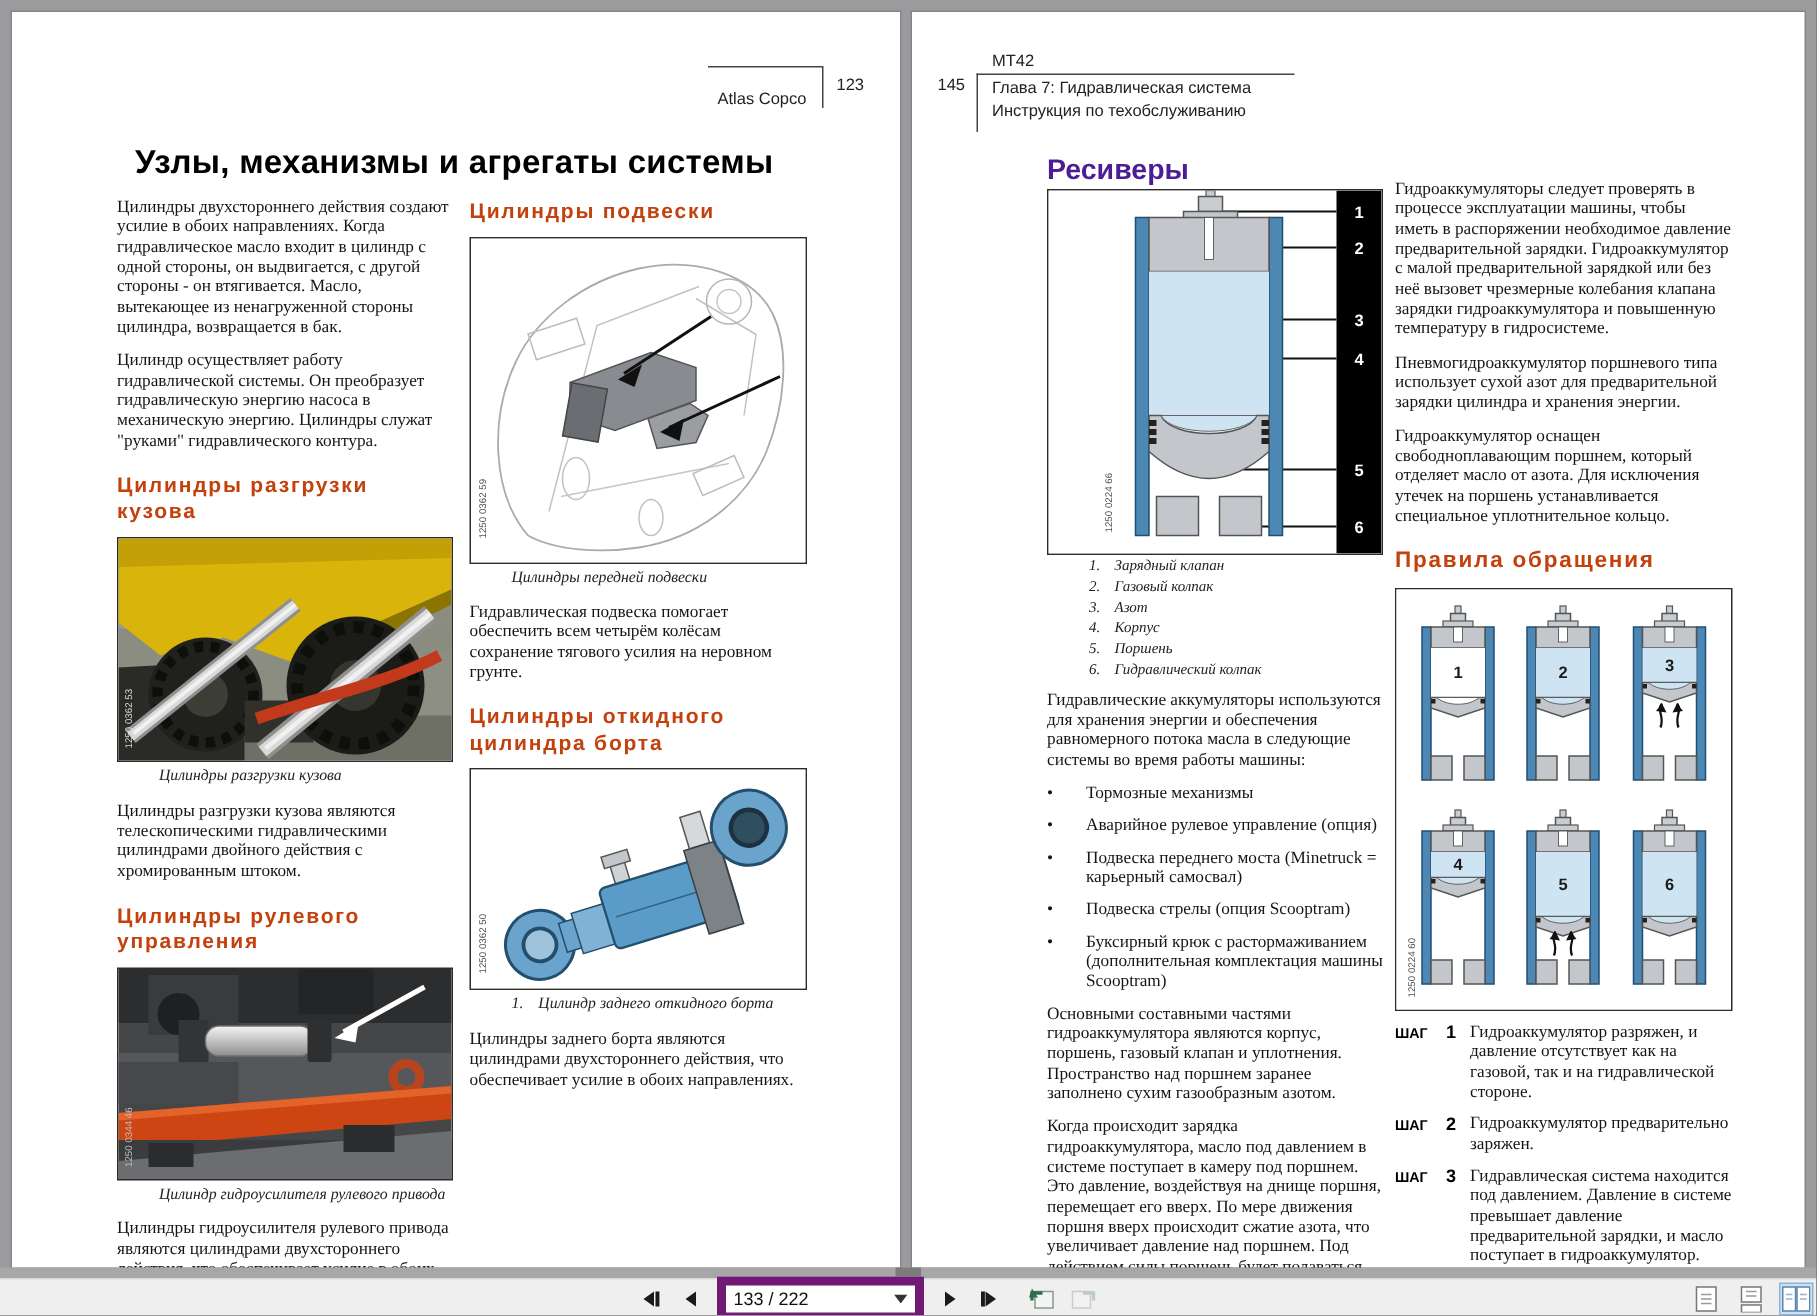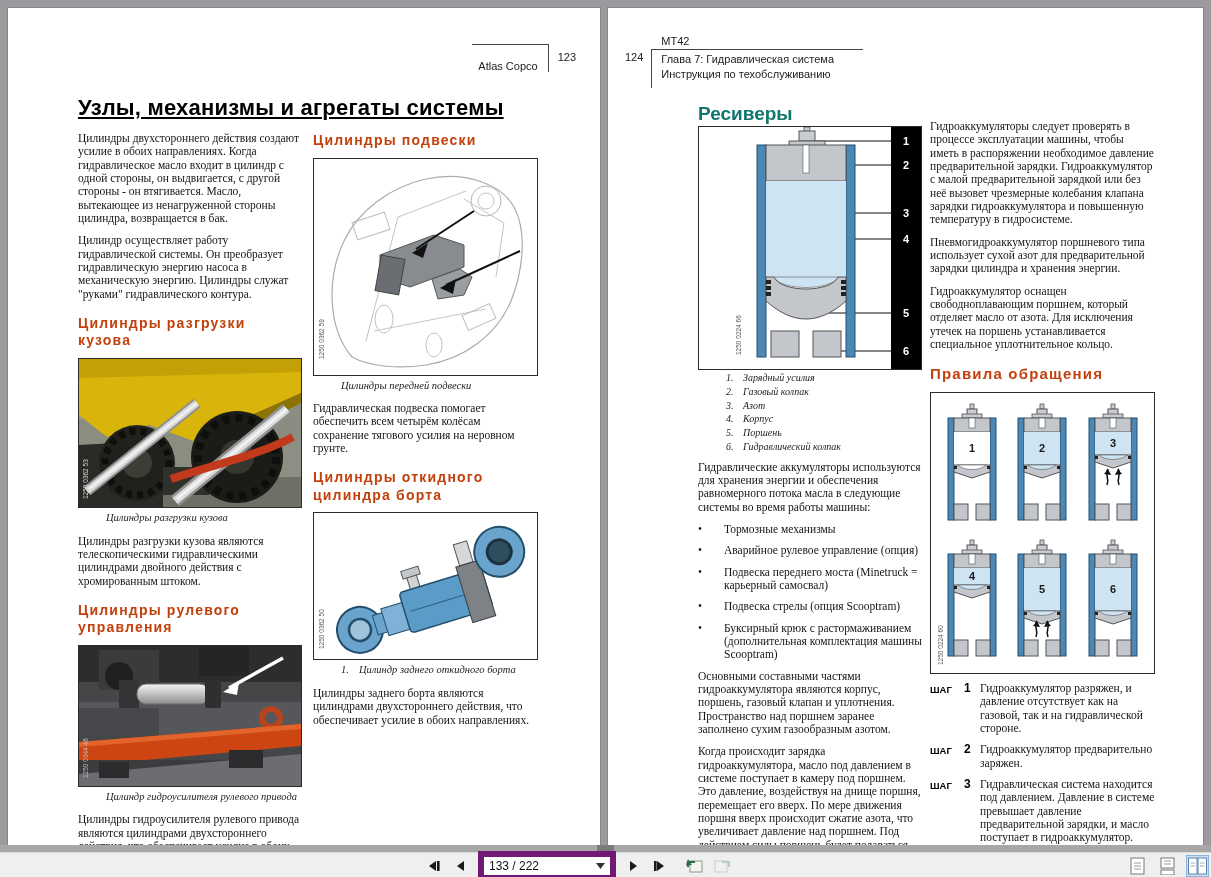--- a/index.html
+++ b/index.html
@@ -3,22 +3,22 @@
 <meta charset="utf-8">
 <style>
   html,body{margin:0;padding:0;background:#6f6f71;}
   #screen{position:relative;width:1211px;height:877px;background:#9b9b9d;overflow:hidden;
           font-family:"Liberation Sans",sans-serif;}
   .page{position:absolute;top:8px;height:837px;background:#ffffff;box-shadow:0 0 0 1px #85858a;}
   #page-left{left:8px;width:592px;}
   #page-right{left:608px;width:595px;}
 
   
-  .h-main{font:700 22px/1.1 "Liberation Sans",sans-serif;color:#000;margin:0 0 14px 0;letter-spacing:.2px;text-decoration:underline;}
-  .h-section{font:700 18px/1.1 "Liberation Sans",sans-serif;color:#0f766e;margin:0 3px 9px 0;}
+  .h-main{font:700 22px/1.1 "Liberation Sans",sans-serif;color:#000;margin:0 0 14px 12px;letter-spacing:.2px;}
+  .h-section{font:700 18px/1.1 "Liberation Sans",sans-serif;color:#4c1d95;margin:0 3px 9px 0;}
   .h-sub{font:700 14px/1.25 "Liberation Sans",sans-serif;color:#c2410c;letter-spacing:1.2px;margin:14px 0 8px 0;}
   .h-sub:first-child{margin-top:0;}
   .body-text{font:11.5px/1.16 "Liberation Serif",serif;color:#151515;margin:0 0 9px 0;}
   .caption{font:italic 10.5px/1.2 "Liberation Serif",serif;color:#222;margin:4px 0 10px 0;padding-left:28px;}
   .caption .capnum{margin-right:10px;}
   .col{position:absolute;}
 
   
   .lp-head{position:absolute;top:36px;right:24px;display:flex;align-items:stretch;}
   .lp-brand{border-top:1px solid #444;padding:15px 10px 0 6px;font-size:11px;color:#222;}
@@ -201,21 +201,21 @@
           <text transform="rotate(-90 10 136)" x="10" y="136" font-size="6.5" fill="#555" font-family="Liberation Sans, sans-serif">1250 0362 50</text>
         </svg>
       </div>
       <div class="caption"><span class="capnum">1.</span><span>Цилиндр заднего откидного борта</span></div>
       <p class="body-text">Цилиндры заднего борта являются цилиндрами двухстороннего действия, что обеспечивает усилие в обоих направлениях.</p>
     </div>
   </div>
 
   <div class="page" id="page-right">
     <div class="rp-head">
-      <span class="rp-num">124</span>
+      <span class="rp-num">145</span>
       <div>
         <div class="rp-model">МТ42</div>
         <div class="rp-box">
           <div>Глава 7: Гидравлическая система</div>
           <div>Инструкция по техобслуживанию</div>
         </div>
       </div>
     </div>
 
     <div class="h-section" style="position:absolute;left:90px;top:96px;font-size:19px;">Ресиверы</div>
@@ -256,21 +256,21 @@
             <text x="207" y="116">4</text>
             <text x="207" y="190">5</text>
             <text x="207" y="228">6</text>
           </g>
           <text transform="rotate(-90 42 228)" x="42" y="228" font-size="6.5" fill="#555" font-family="Liberation Sans, sans-serif">1250 0224 66</text>
         </svg>
       </div>
       <ol class="legend" id="legend-list">
           <li>
             <span class="ln">1.</span>
-            <span class="lt">Зарядный усилия</span>
+            <span class="lt">Зарядный клапан</span>
           </li>
           <li>
             <span class="ln">2.</span>
             <span class="lt">Газовый колпак</span>
           </li>
           <li>
             <span class="ln">3.</span>
             <span class="lt">Азот</span>
           </li>
           <li>

